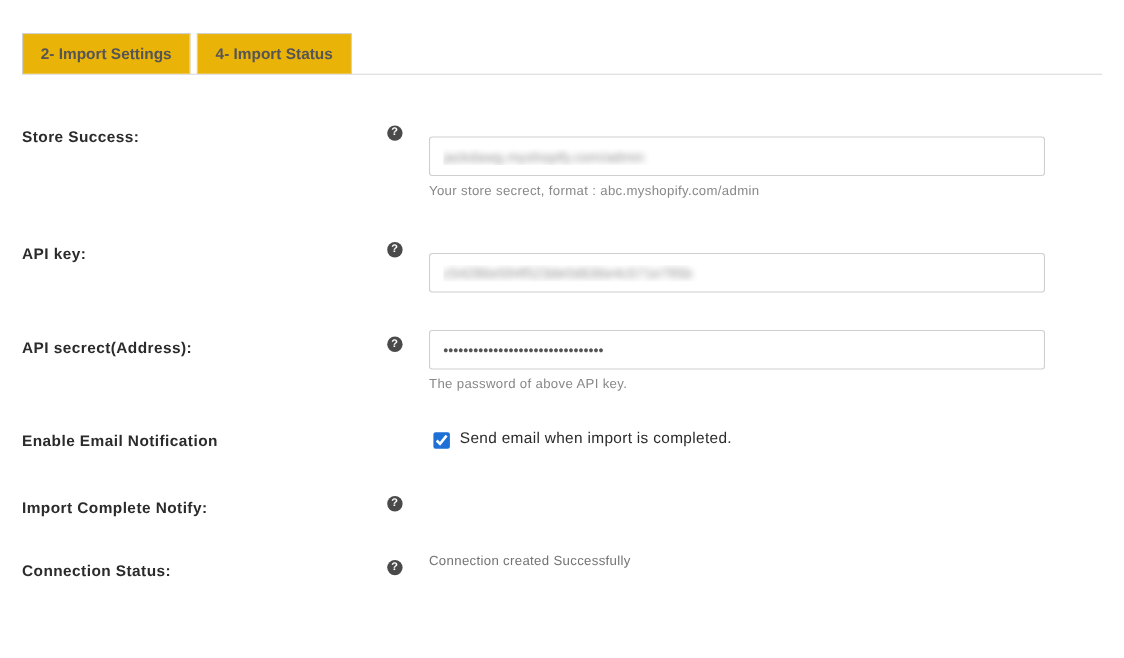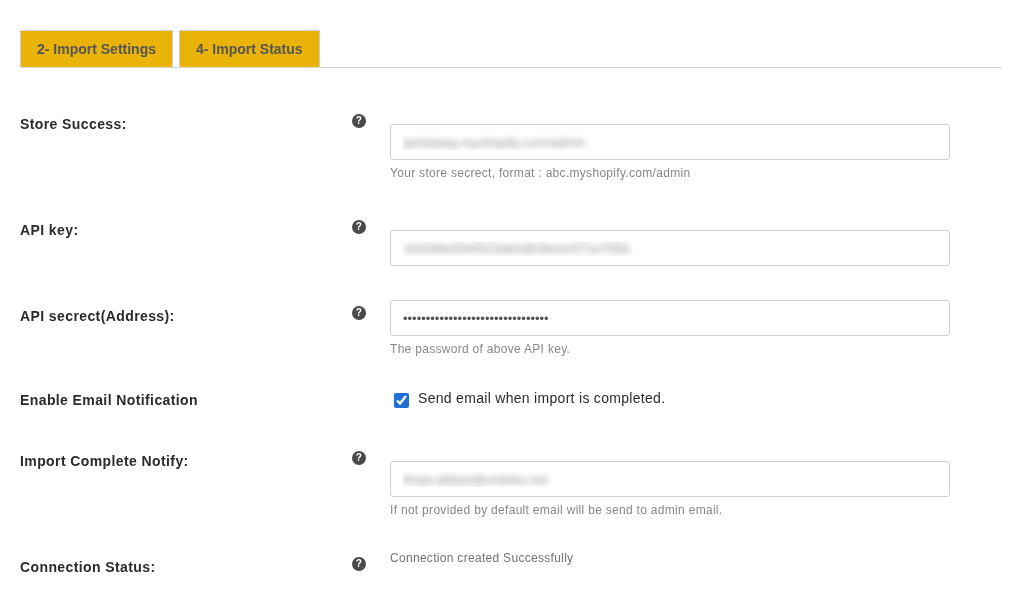--- a/index.html
+++ b/index.html
@@ -182,24 +182,20 @@
         <span>Send email when import is completed.</span>
       </label>
     </div>
   </div>
 
   <div class="form-row">
     <div class="form-label">
       <span>Import Complete Notify:</span>
       <span class="help-icon">?</span>
     </div>
-    <div class="form-field">
-      <input type="text" class="blurred" value="khaw.abbas@unfelev.net" style="">
-      <div class="form-help">If not provided by default email will be send to admin email.</div>
-    </div>
   </div>
 
   <div class="form-row">
     <div class="form-label">
       <span>Connection Status:</span>
       <span class="help-icon">?</span>
     </div>
     <div class="form-field">
       <div class="status-text">Connection created Successfully</div>
     </div>

